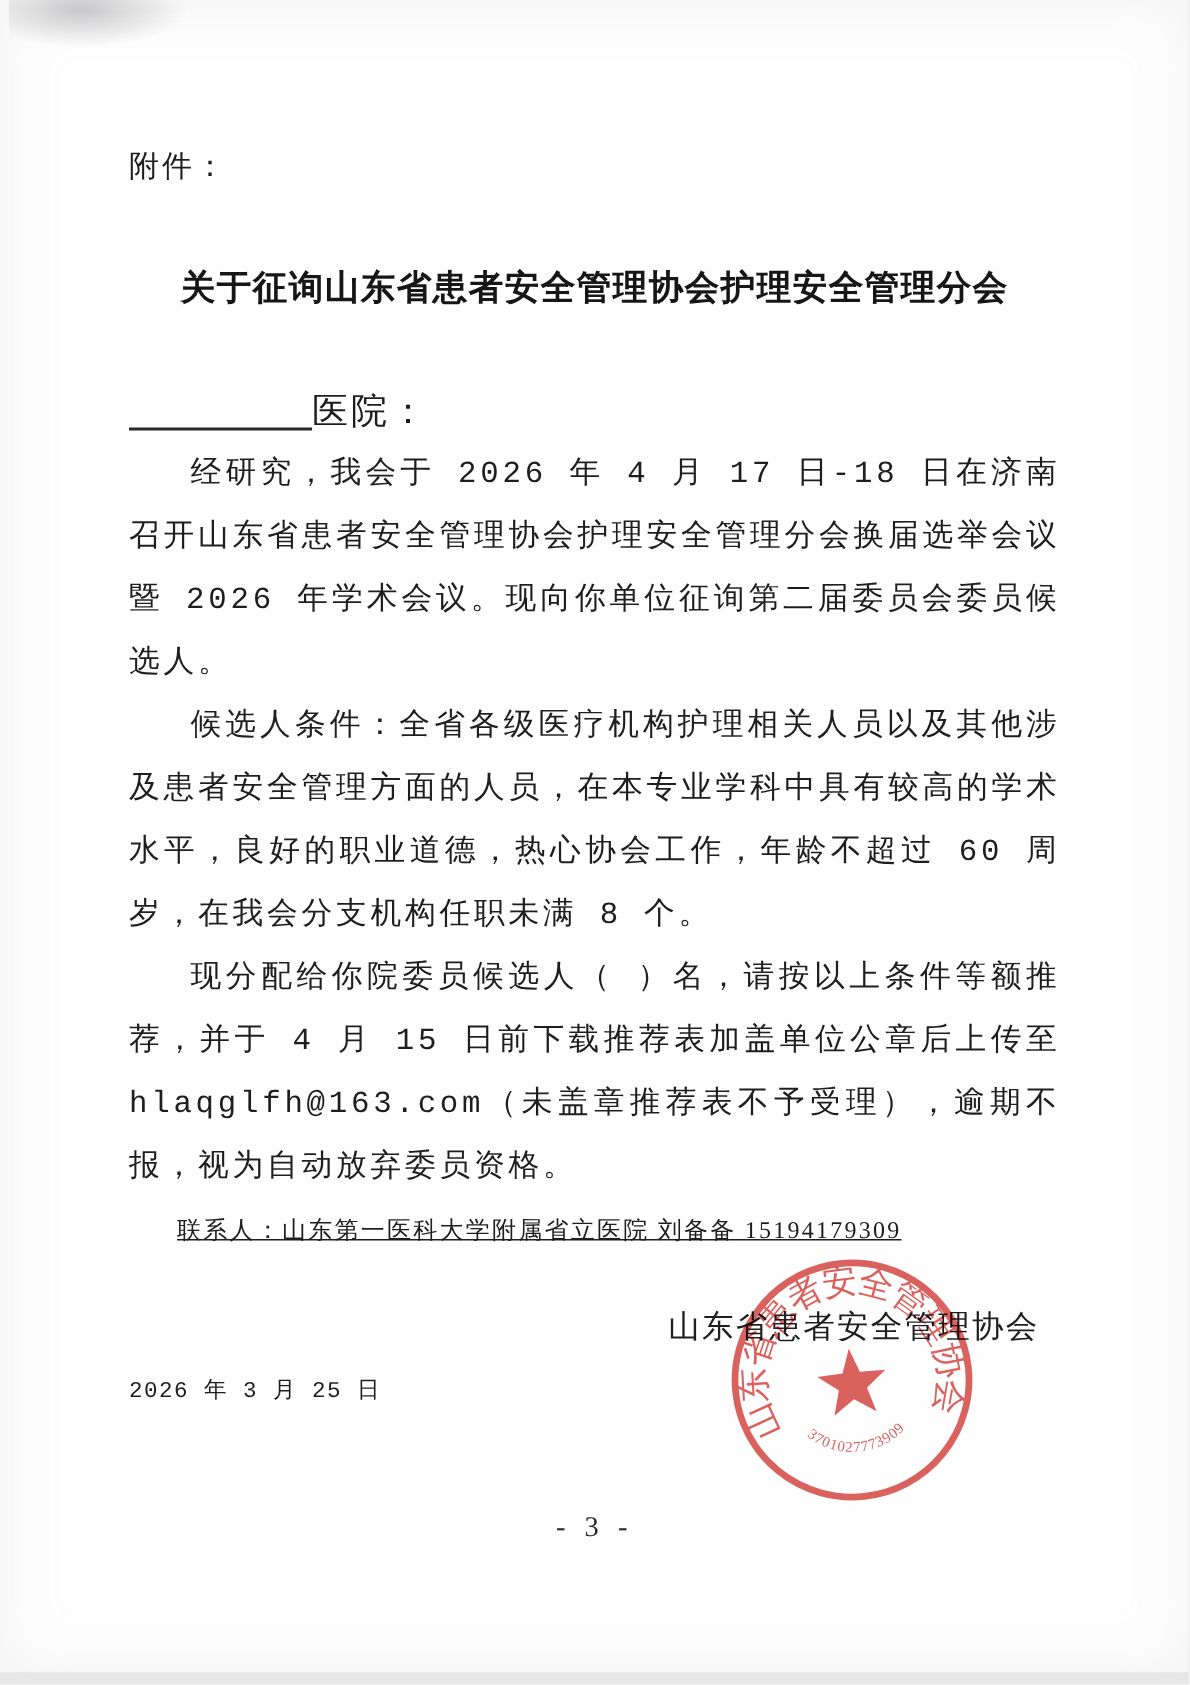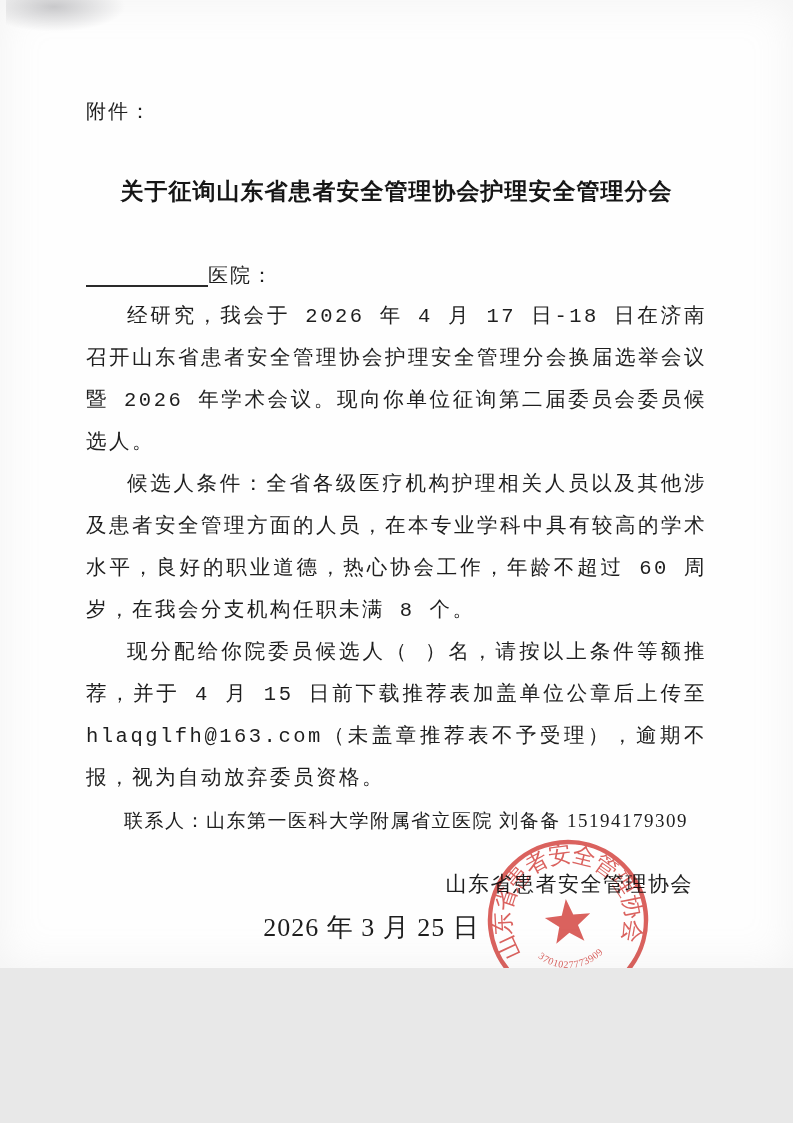--- a/index.html
+++ b/index.html
@@ -1,18 +1,18 @@
 <!DOCTYPE html>
 <html><head>
 <meta charset="utf-8">
 <style>
   html,body{margin:0;padding:0;background:#e8e8e8;}
   .page{
     position:relative;
-    width:793px;height:968px;
+    width:793px;height:1115px;
     margin:0 auto;
     background:#fefefe;
     overflow:hidden;
     color:#1e1e1e;
     font-family:"Liberation Serif","DejaVu Serif",serif;
     box-shadow:inset 0 0 40px rgba(190,190,190,.18);
   }
   .scan-smudge{
     position:absolute;left:6px;top:-10px;width:120px;height:42px;
     background:radial-gradient(ellipse at 40% 40%, rgba(140,140,145,.45), rgba(140,140,145,0) 70%);
@@ -25,47 +25,47 @@
   }
   .title{
     margin:44px 0 0 0;
     font-family:Liberation Serif, serif;
     font-weight:700;
     font-size:23px;line-height:45px;letter-spacing:1px;
     text-align:center;color:#161616;
   }
   .salutation{
     margin:40px 0 0 0;
-    font-size:20px;line-height:42px;letter-spacing:2px;
+    font-size:24px;line-height:42px;letter-spacing:2px;
   }
   .blank-line{
     display:inline-block;width:122px;height:26px;
     border-bottom:2px solid #2a2a2a;
     vertical-align:-5px;
   }
   p.body-par{
     margin:0;
     font-size:20.5px;line-height:42px;letter-spacing:2.5px;
     text-align:justify;text-indent:2em;
     word-break:break-all;
     font-family:Liberation Mono, monospace;
   }
   .contact{
     margin:0;
-    font-size:19px;line-height:42px;letter-spacing:1.5px;
-    text-indent:2em;white-space:nowrap;
+    font-size:16px;line-height:42px;letter-spacing:1.5px;
+    text-indent:2em;white-space:nowrap;text-decoration:underline;
   }
   .sig-org{
     margin:20px 0 0 0;
     text-align:right;padding-right:14px;
     font-size:21px;line-height:44px;letter-spacing:1.5px;
   }
   .sig-date{
-    margin:0;text-align:center;padding-right:50px;
-    font-size:26px;line-height:44px;letter-spacing:1px;
+    margin:0;text-align:left;padding-right:50px;
+    font-size:15px;line-height:44px;letter-spacing:1px;font-family:Liberation Mono, monospace;
   }
   .page-number{
     position:absolute;top:1008px;left:0;width:100%;
     text-align:center;font-size:19px;letter-spacing:4px;color:#2a2a2a;
   }
   .seal{
     position:absolute;left:480px;top:832px;
     width:176px;height:176px;
     mix-blend-mode:multiply;
     opacity:.9;

